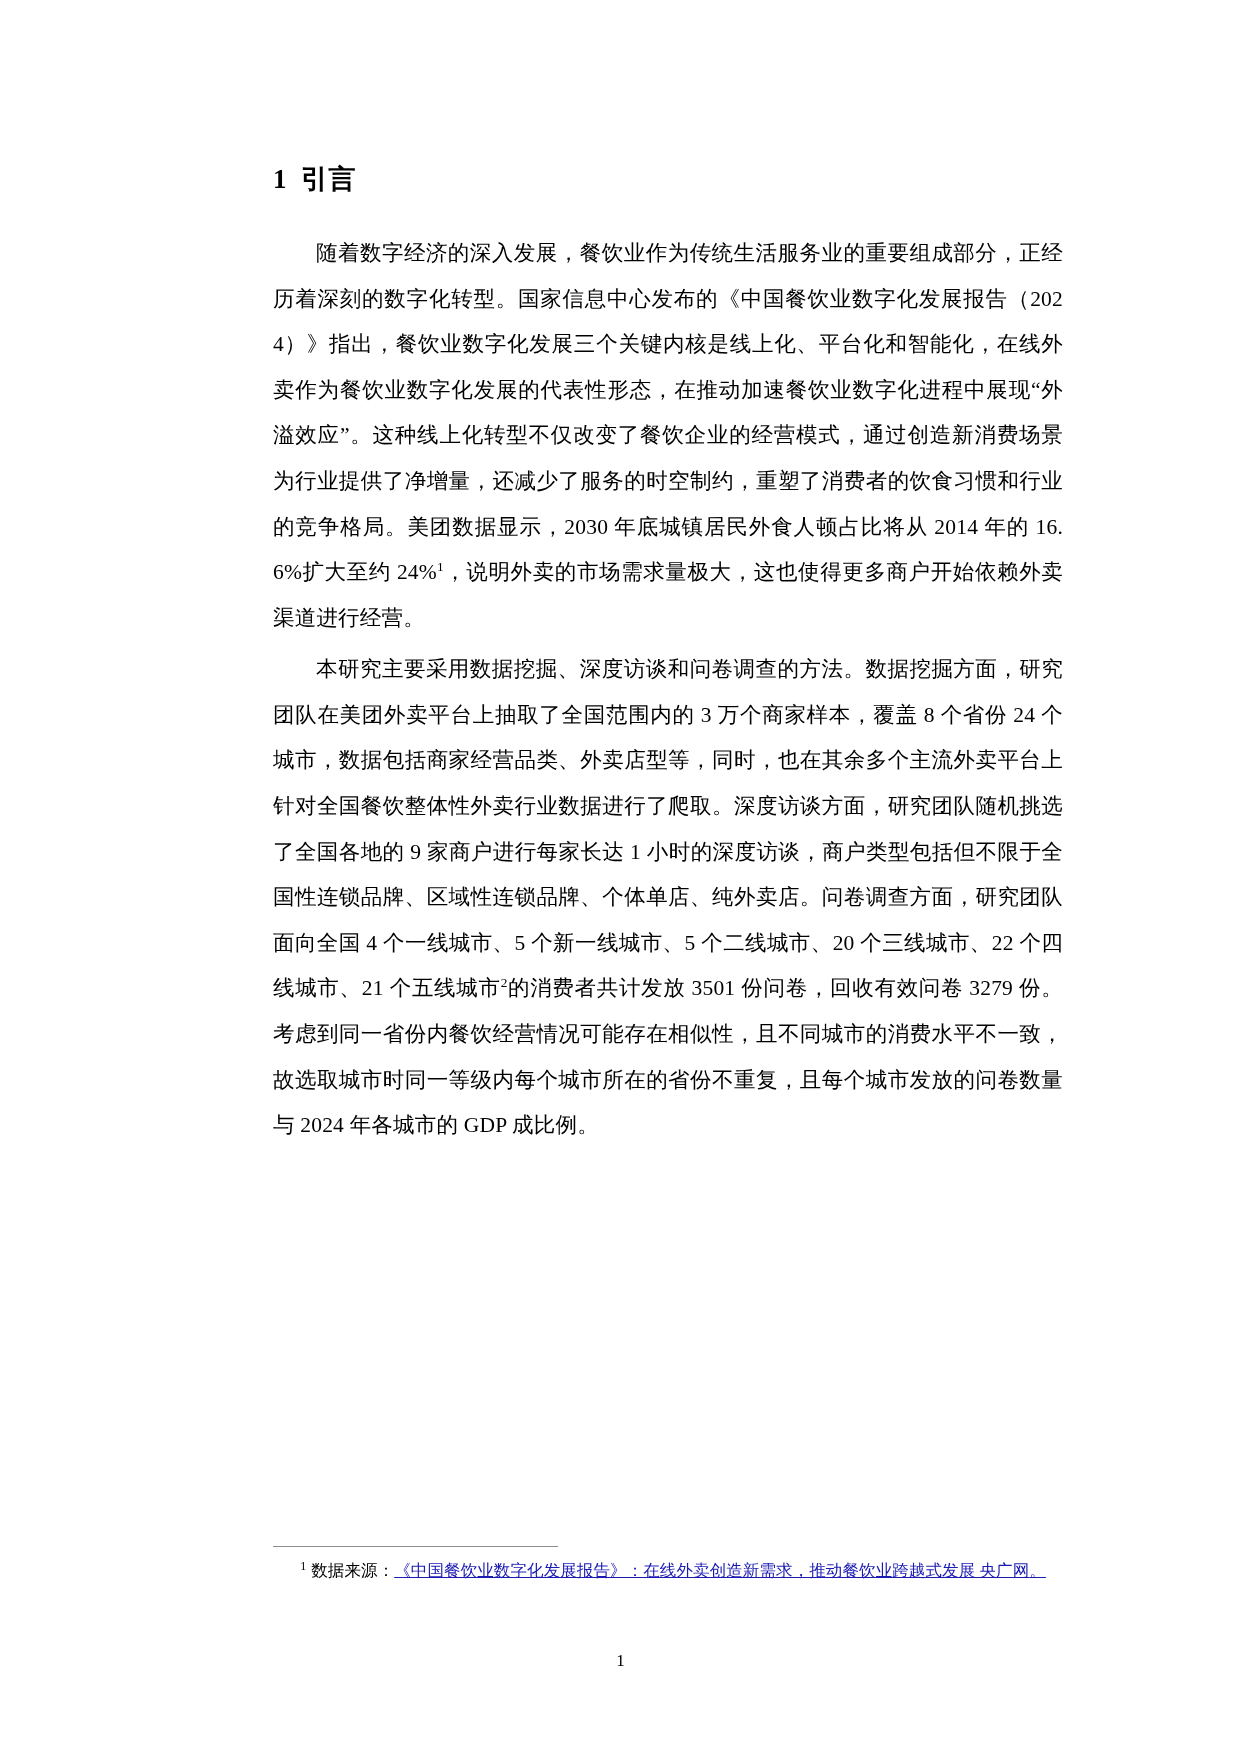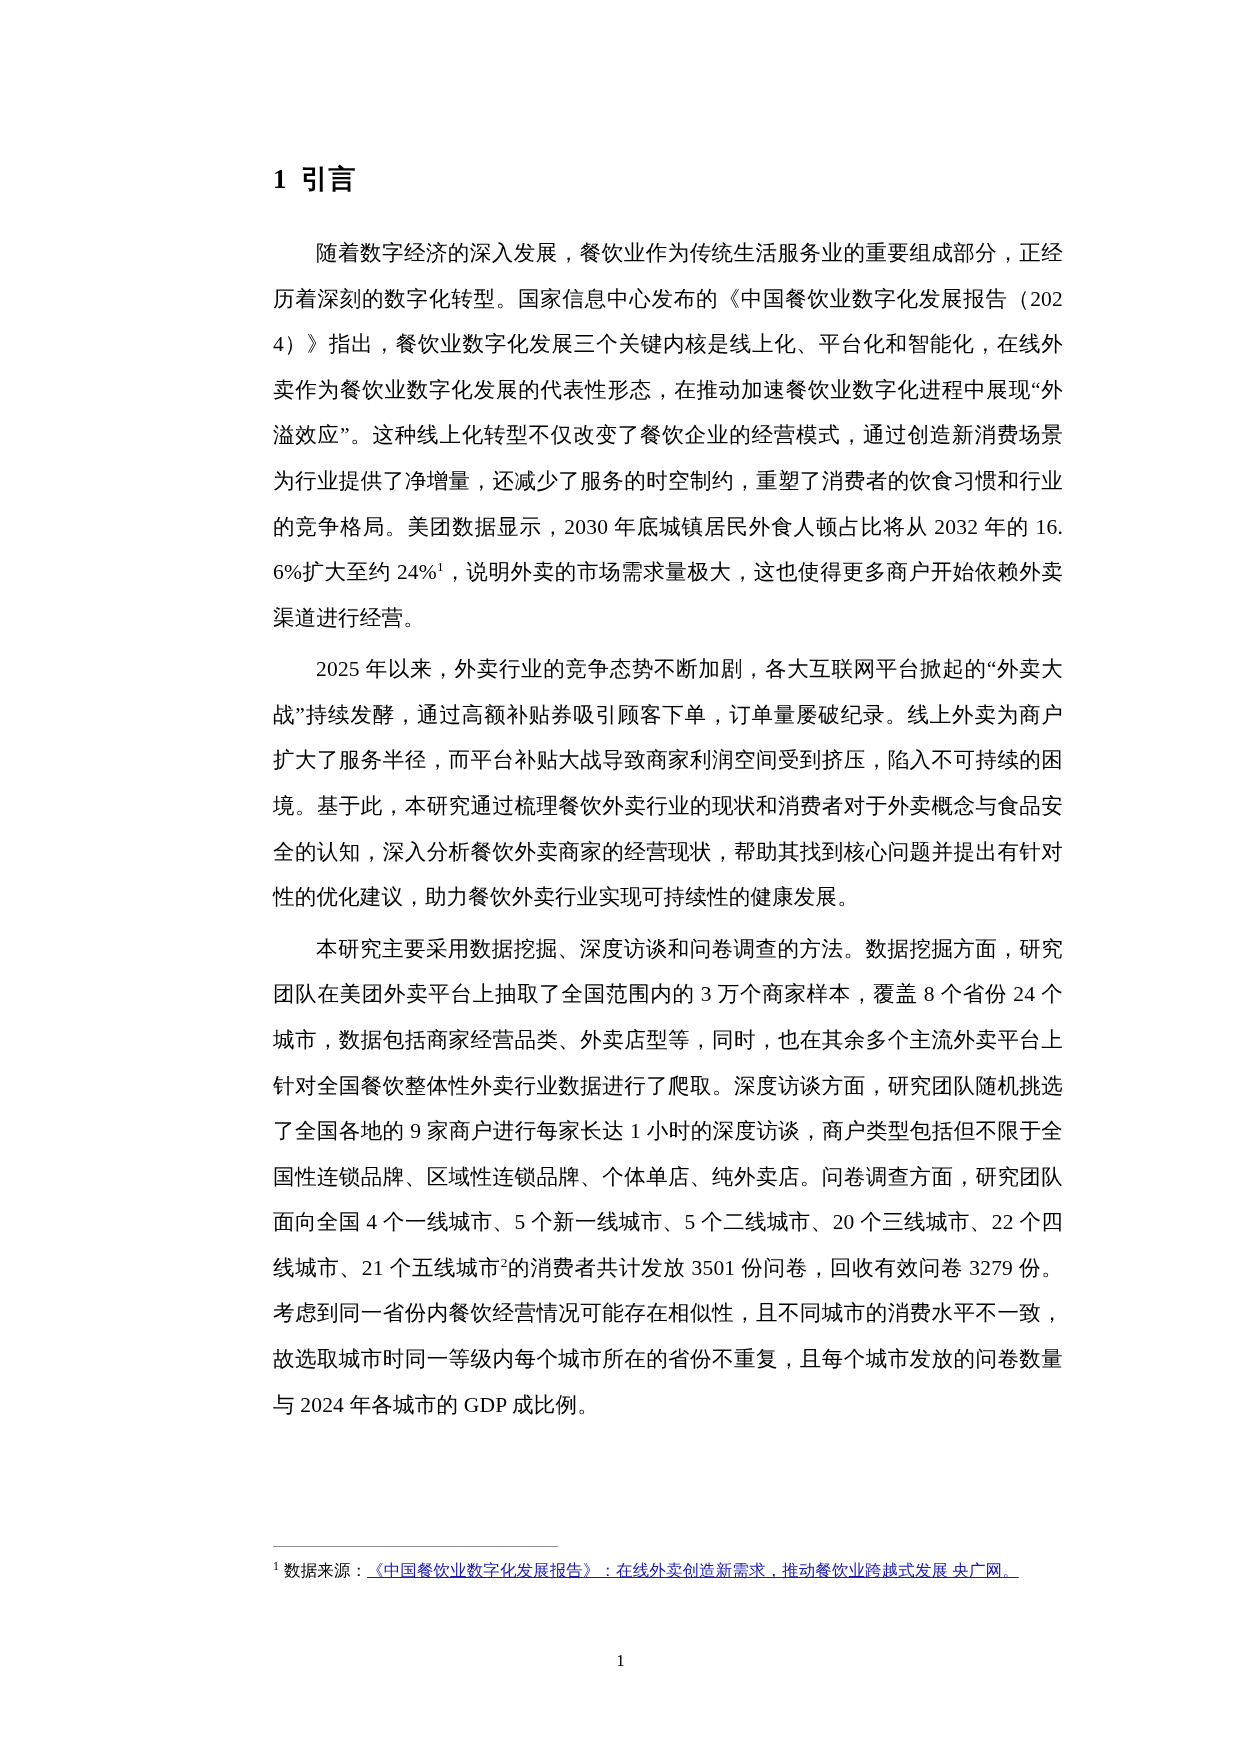--- a/index.html
+++ b/index.html
@@ -62,20 +62,21 @@
     height: 0;
     border-top: 1px solid #8e8e8e;
     margin: 0 0 11px 0;
   }
   .footnote {
     font-size: 16.5px;
     line-height: 1.62;
     margin: 0 0 1px 0;
     white-space: nowrap;
     letter-spacing: 0.1px;
+    text-align: center;
   }
   .footnote .marker {
     font-size: 12px;
     vertical-align: super;
     line-height: 0;
     margin-right: 5px;
   }
   .link {
     color: #1b1bb3;
     text-decoration: underline;
@@ -94,26 +95,23 @@
 
 <div class="page">
 
   <div class="content">
 
     <h1 class="section-title">
       <span class="num">1</span><span>引言</span>
     </h1>
 
     <p class="body-par">
-      <span>随着数字经济的深入发展，餐饮业作为传统生活服务业的重要组成部分，正经历着深刻的数字化转型。国家信息中心发布的《中国餐饮业数字化发展报告（2024）》指出，餐饮业数字化发展三个关键内核是线上化、平台化和智能化，在线外卖作为餐饮业数字化发展的代表性形态，在推动加速餐饮业数字化进程中展现“外溢效应”。这种线上化转型不仅改变了餐饮企业的经营模式，通过创造新消费场景为行业提供了净增量，还减少了服务的时空制约，重塑了消费者的饮食习惯和行业的竞争格局。美团数据显示，2030 年底城镇居民外食人顿占比将从 2032 年的 16.6%扩大至约 24%</span><sup class="fnref">1</sup><span>，说明外卖的市场需求量极大，这也使得更多商户开始依赖外卖渠道进行经营。</span>
+      <span>随着数字经济的深入发展，餐饮业作为传统生活服务业的重要组成部分，正经历着深刻的数字化转型。国家信息中心发布的《中国餐饮业数字化发展报告（2024）》指出，餐饮业数字化发展三个关键内核是线上化、平台化和智能化，在线外卖作为餐饮业数字化发展的代表性形态，在推动加速餐饮业数字化进程中展现“外溢效应”。这种线上化转型不仅改变了餐饮企业的经营模式，通过创造新消费场景为行业提供了净增量，还减少了服务的时空制约，重塑了消费者的饮食习惯和行业的竞争格局。美团数据显示，2030 年底城镇居民外食人顿占比将从 2014 年的 16.6%扩大至约 24%</span><sup class="fnref">1</sup><span>，说明外卖的市场需求量极大，这也使得更多商户开始依赖外卖渠道进行经营。</span>
     </p>
 
-    <p class="body-par">
-      <span>2025 年以来，外卖行业的竞争态势不断加剧，各大互联网平台掀起的“外卖大战”持续发酵，通过高额补贴券吸引顾客下单，订单量屡破纪录。线上外卖为商户扩大了服务半径，而平台补贴大战导致商家利润空间受到挤压，陷入不可持续的困境。基于此，本研究通过梳理餐饮外卖行业的现状和消费者对于外卖概念与食品安全的认知，深入分析餐饮外卖商家的经营现状，帮助其找到核心问题并提出有针对性的优化建议，助力餐饮外卖行业实现可持续性的健康发展。</span>
-    </p>
 
     <p class="body-par">
       <span>本研究主要采用数据挖掘、深度访谈和问卷调查的方法。数据挖掘方面，研究团队在美团外卖平台上抽取了全国范围内的 3 万个商家样本，覆盖 8 个省份 24 个城市，数据包括商家经营品类、外卖店型等，同时，也在其余多个主流外卖平台上针对全国餐饮整体性外卖行业数据进行了爬取。深度访谈方面，研究团队随机挑选了全国各地的 9 家商户进行每家长达 1 小时的深度访谈，商户类型包括但不限于全国性连锁品牌、区域性连锁品牌、个体单店、纯外卖店。问卷调查方面，研究团队面向全国 4 个一线城市、5 个新一线城市、5 个二线城市、20 个三线城市、22 个四线城市、21 个五线城市</span><sup class="fnref">2</sup><span>的消费者共计发放 3501 份问卷，回收有效问卷 3279 份。考虑到同一省份内餐饮经营情况可能存在相似性，且不同城市的消费水平不一致，故选取城市时同一等级内每个城市所在的省份不重复，且每个城市发放的问卷数量与 2024 年各城市的 GDP 成比例。</span>
     </p>
 
   </div>
 
   <div class="footnote-area">
     <div class="fn-rule"></div>
 

